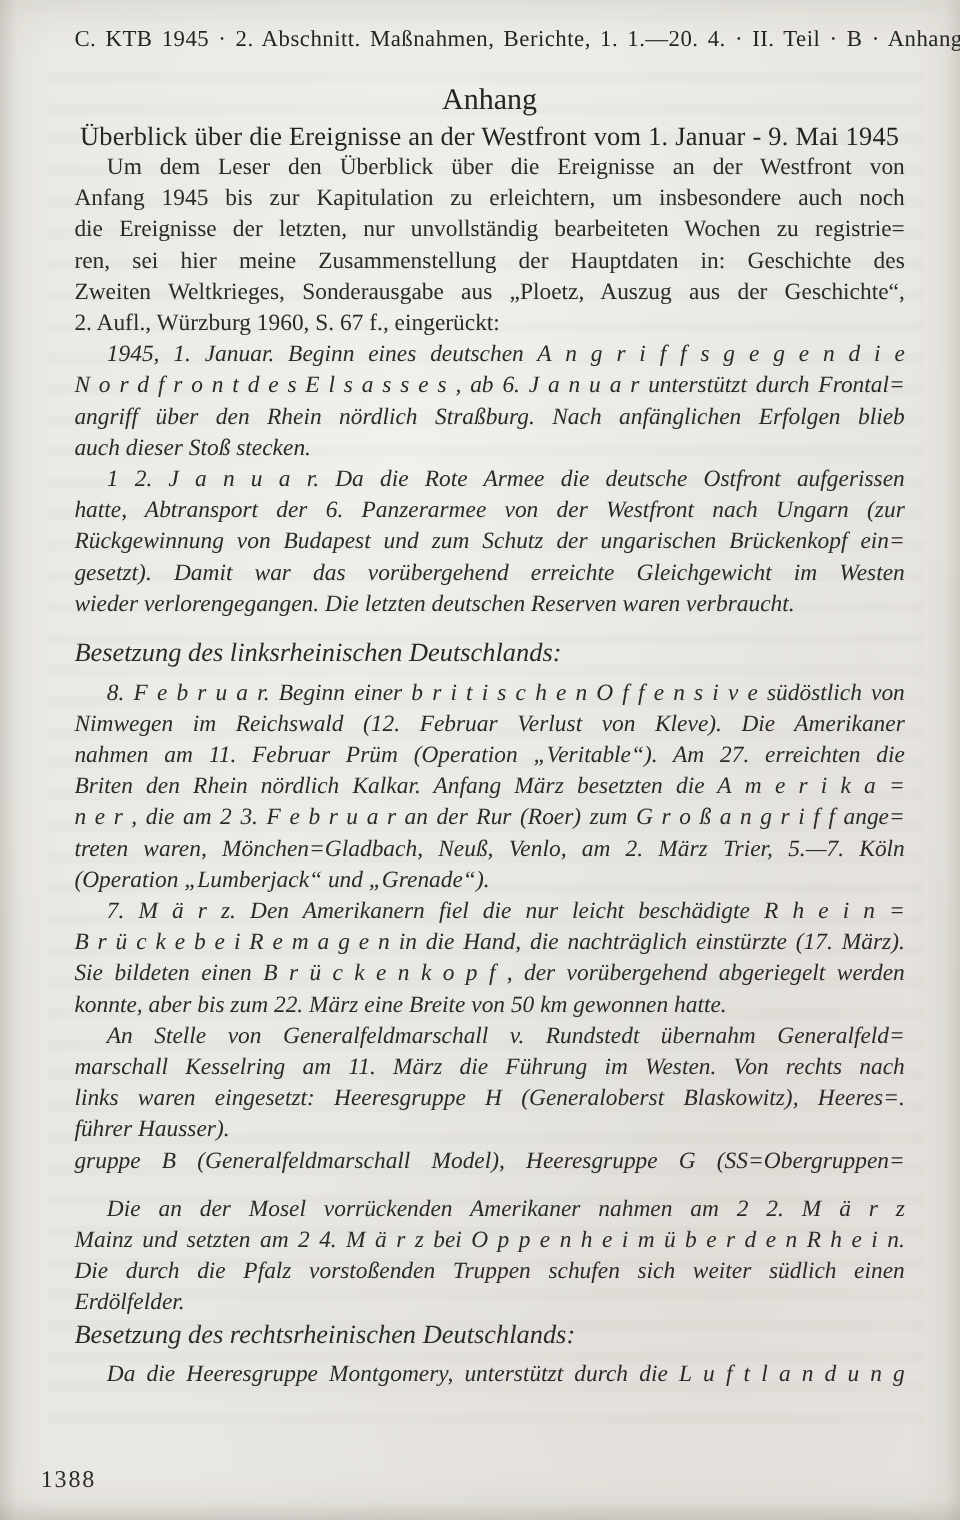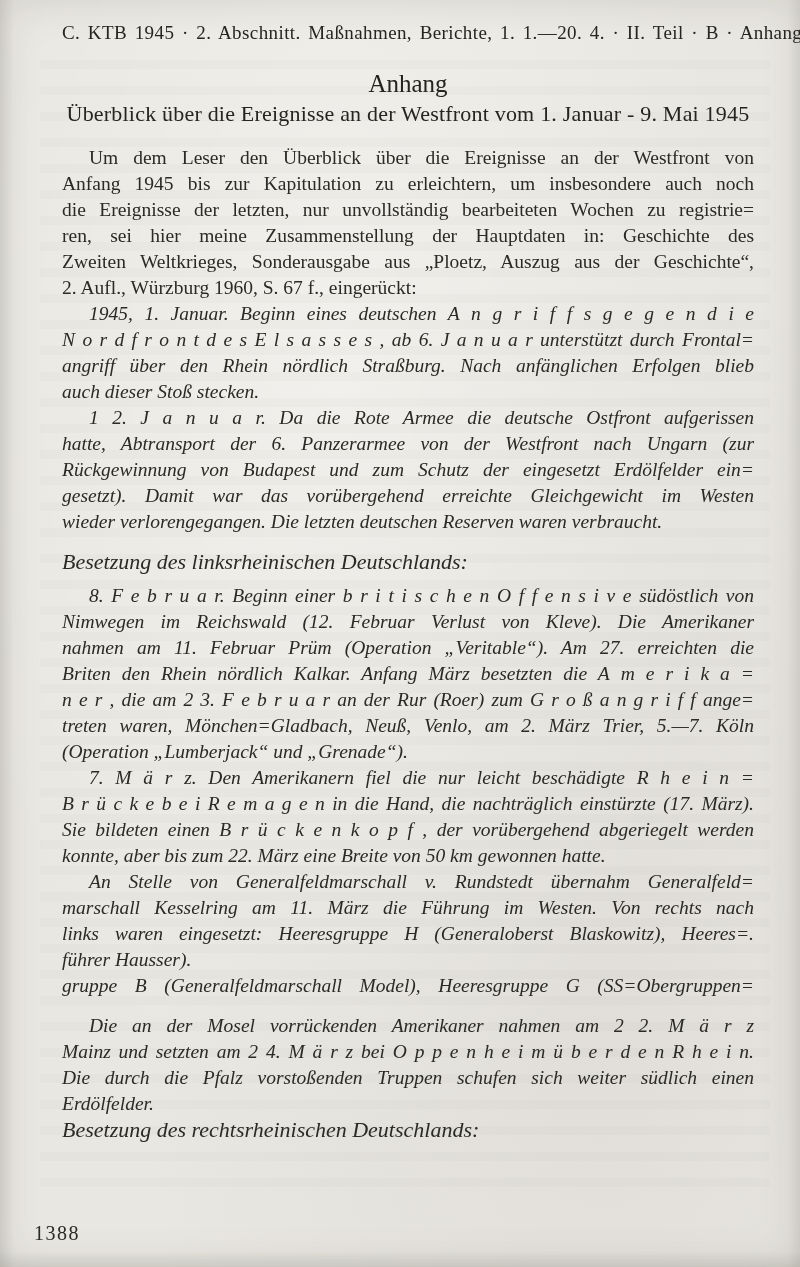--- a/index.html
+++ b/index.html
@@ -73,21 +73,21 @@
     position: relative; z-index: 1;
     font-style: italic;
     text-align: left;
     font-size: 22px;
     line-height: 26px;
     color: #2b2a24;
   }
   .mt8  { margin-top: 8px; }
   .mt10 { }
   .mt14 { margin-top: 14px; }
-  .mt18 { margin-top: 18px; }
+  .mt18 { }
   .page-number {
     position: absolute;
     left: 34px; bottom: 22px;
     font-size: 20px;
     letter-spacing: 1.5px;
     color: #2b2a24;
   }
 </style>
 </head>
 <body>
@@ -112,21 +112,21 @@
   <div class="para italic mt10">
       <div class="line">1945, 1. Januar. Beginn eines deutschen A&nbsp;n&nbsp;g&nbsp;r&nbsp;i&nbsp;f&nbsp;f&nbsp;s g&nbsp;e&nbsp;g&nbsp;e&nbsp;n d&nbsp;i&nbsp;e</div>
       <div class="line">N&nbsp;o&nbsp;r&nbsp;d&nbsp;f&nbsp;r&nbsp;o&nbsp;n&nbsp;t d&nbsp;e&nbsp;s E&nbsp;l&nbsp;s&nbsp;a&nbsp;s&nbsp;s&nbsp;e&nbsp;s&nbsp;, ab 6. J&nbsp;a&nbsp;n&nbsp;u&nbsp;a&nbsp;r unterstützt durch Frontal=</div>
       <div class="line">angriff über den Rhein nördlich Straßburg. Nach anfänglichen Erfolgen blieb</div>
       <div class="line last">auch dieser Stoß stecken.</div>
     </div>
 
   <div class="para italic">
       <div class="line">1&nbsp;2. J&nbsp;a&nbsp;n&nbsp;u&nbsp;a&nbsp;r. Da die Rote Armee die deutsche Ostfront aufgerissen</div>
       <div class="line">hatte, Abtransport der 6. Panzerarmee von der Westfront nach Ungarn (zur</div>
-      <div class="line">Rückgewinnung von Budapest und zum Schutz der eingesetzt Erdölfelder ein=</div>
+      <div class="line">Rückgewinnung von Budapest und zum Schutz der ungarischen Brückenkopf ein=</div>
       <div class="line">gesetzt). Damit war das vorübergehend erreichte Gleichgewicht im Westen</div>
       <div class="line last">wieder verlorengegangen. Die letzten deutschen Reserven waren verbraucht.</div>
     </div>
 
   <div class="section-heading mt14">Besetzung des linksrheinischen Deutschlands:</div>
 
   <div class="para italic mt8">
       <div class="line">8. F&nbsp;e&nbsp;b&nbsp;r&nbsp;u&nbsp;a&nbsp;r. Beginn einer b&nbsp;r&nbsp;i&nbsp;t&nbsp;i&nbsp;s&nbsp;c&nbsp;h&nbsp;e&nbsp;n O&nbsp;f&nbsp;f&nbsp;e&nbsp;n&nbsp;s&nbsp;i&nbsp;v&nbsp;e südöstlich von</div>
       <div class="line">Nimwegen im Reichswald (12. Februar Verlust von Kleve). Die Amerikaner</div>
       <div class="line">nahmen am 11. Februar Prüm (Operation „Veritable“). Am 27. erreichten die</div>
@@ -153,16 +153,19 @@
 
   <div class="para italic mt14">
       <div class="line">Die an der Mosel vorrückenden Amerikaner nahmen am 2&nbsp;2. M&nbsp;ä&nbsp;r&nbsp;z</div>
       <div class="line">Mainz und setzten am 2&nbsp;4. M&nbsp;ä&nbsp;r&nbsp;z bei O&nbsp;p&nbsp;p&nbsp;e&nbsp;n&nbsp;h&nbsp;e&nbsp;i&nbsp;m ü&nbsp;b&nbsp;e&nbsp;r d&nbsp;e&nbsp;n R&nbsp;h&nbsp;e&nbsp;i&nbsp;n.</div>
       <div class="line">Die durch die Pfalz vorstoßenden Truppen schufen sich weiter südlich einen</div>
       <div class="line last">Erdölfelder.</div>
     </div>
 
   <div class="section-heading mt10">Besetzung des rechtsrheinischen Deutschlands:</div>
 
+  <div class="para italic cont mt8">
+      <div class="line last">Da die Heeresgruppe Montgomery, unterstützt durch die L&nbsp;u&nbsp;f&nbsp;t&nbsp;l&nbsp;a&nbsp;n&nbsp;d&nbsp;u&nbsp;n&nbsp;g</div>
+    </div>
 
   <div class="page-number">1388</div>
 
 </div>
 
 </body></html>

